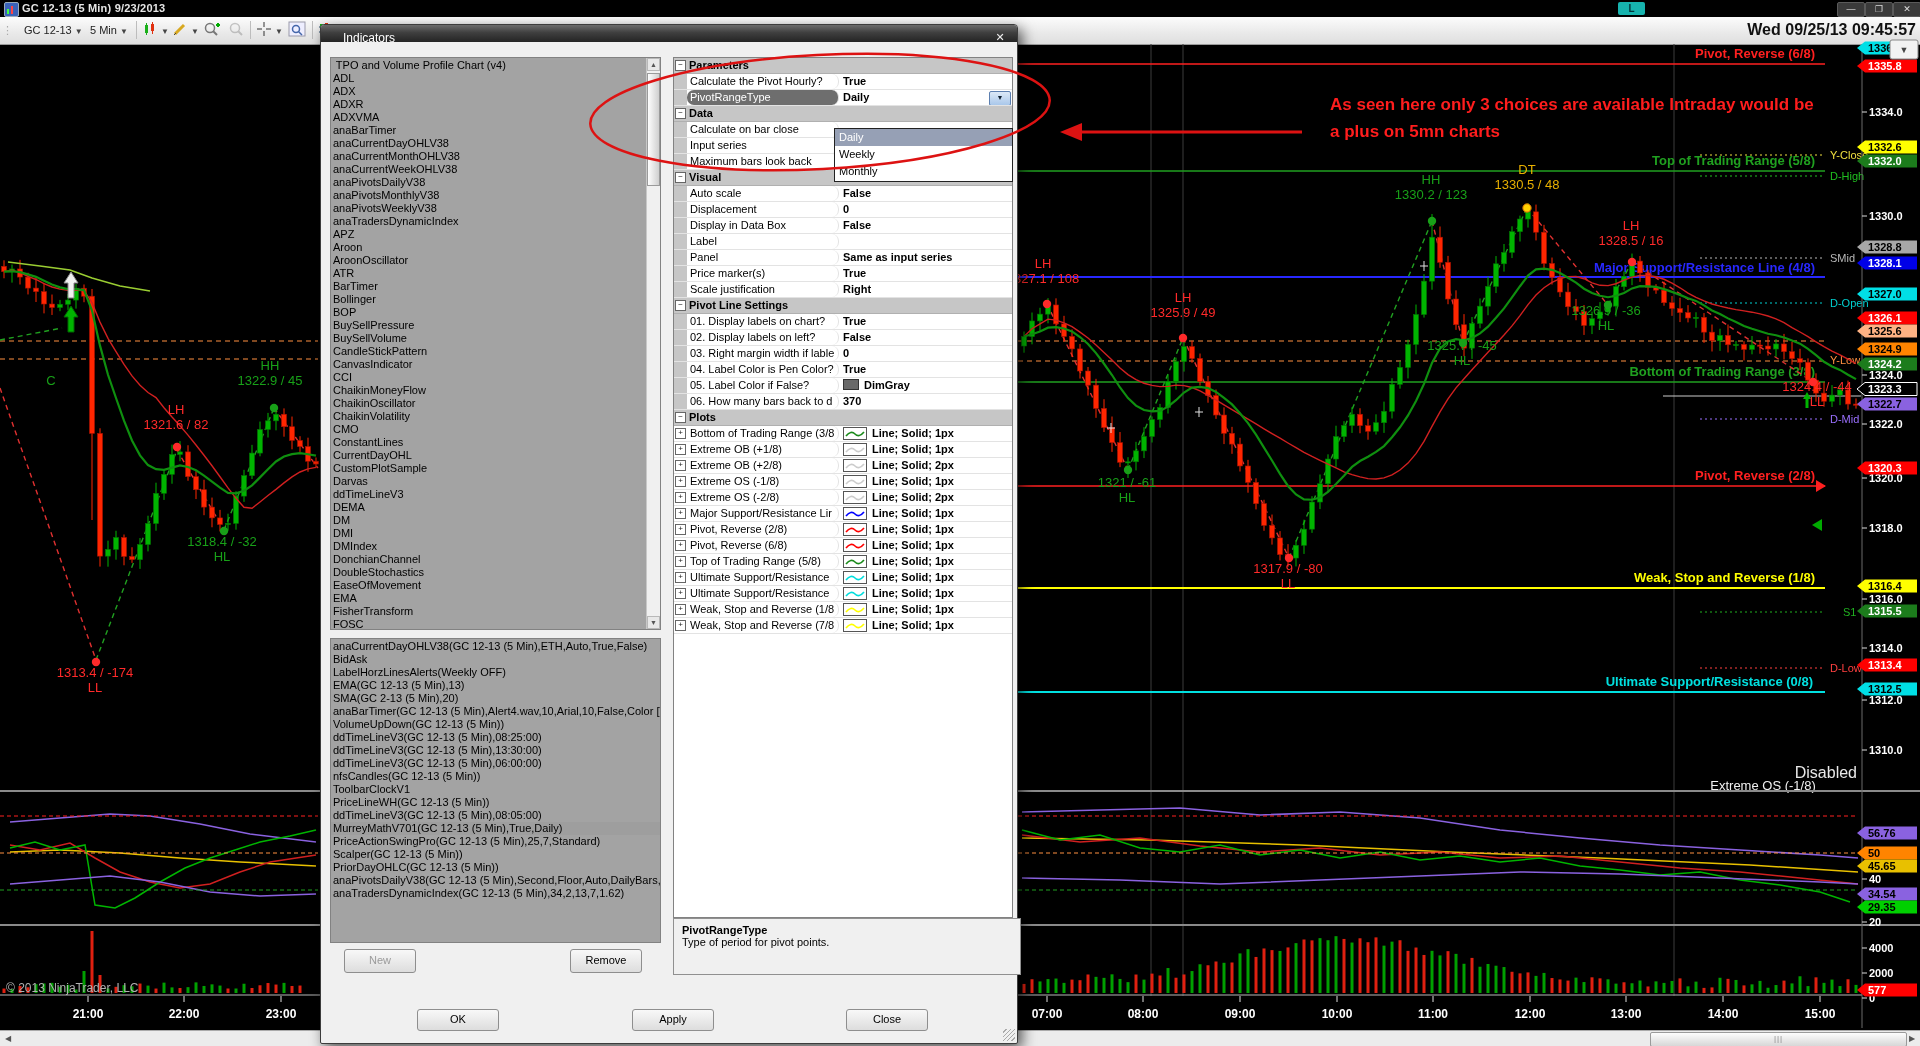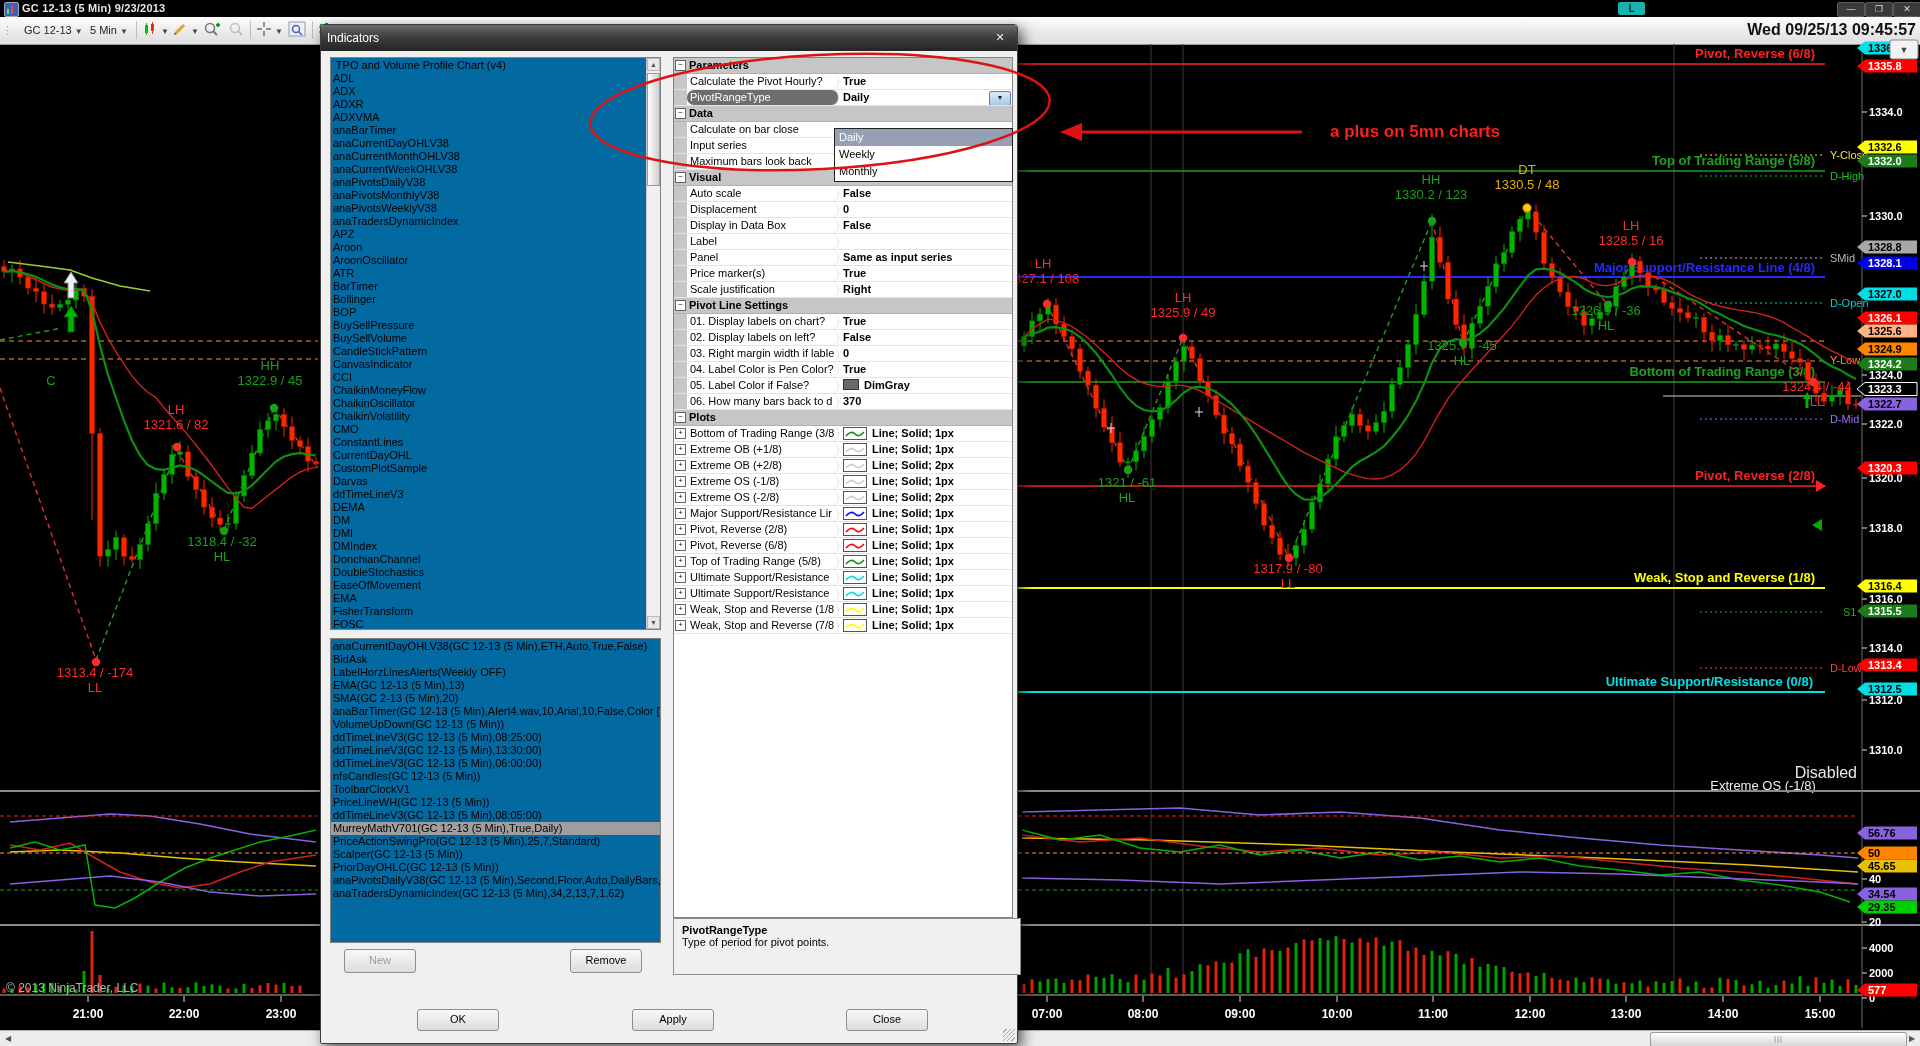--- a/index.html
+++ b/index.html
@@ -26,26 +26,26 @@
   #clock{position:absolute;right:4px;top:4px;font-weight:bold;color:#111;font-size:16px;}
   
   #hscroll{position:absolute;left:0;top:1030px;width:1920px;height:16px;background:#ececec;border-top:1px solid #aaa;}
   .sc-btn{position:absolute;top:1px;width:16px;height:14px;font-size:8px;color:#555;text-align:center;line-height:14px;}
   #sc-thumb{position:absolute;left:1650px;top:1px;width:255px;height:13px;border:1px solid #9a9a9a;border-radius:2px;
             background:linear-gradient(#fdfdfd,#d7d7d7);color:#888;font-size:8px;text-align:center;line-height:12px;letter-spacing:1px;}
   
   #dlg{position:absolute;left:320px;top:24px;width:696px;height:1018px;background:#f0f0f0;
        border:1px solid #3c3c3c;border-radius:4px 4px 2px 2px;box-shadow:4px 5px 14px rgba(0,0,0,.65);z-index:10;
        font-size:11px;color:#000;}
-  #dlg-title{position:absolute;left:0;top:0;right:0;height:26px;border-radius:3px 3px 0 0;
+  #dlg-title{position:absolute;left:0;top:0;right:0;height:17px;border-radius:3px 3px 0 0;
              background:linear-gradient(#6b6b6b,#3f3f3f 45%,#242424);color:#fff;font-size:12px;line-height:26px;
-             padding-left:6px;font-weight:normal;}
+             padding-left:22px;font-weight:normal;}
   #dlg-close{position:absolute;right:8px;top:5px;width:18px;height:15px;color:#eee;font-size:11px;font-weight:bold;
              text-align:center;line-height:15px;}
-  .listbox{position:absolute;background:#0369a1;border:1px solid #828282;overflow:hidden;}
+  .listbox{position:absolute;background:#a3a3a3;border:1px solid #828282;overflow:hidden;}
   .li{height:13px;line-height:13px;font-size:11px;white-space:pre;overflow:hidden;padding-left:2px;color:#000;}
   .li.sel{background:#9e9e9e;}
   #ind-scroll{position:absolute;right:0;top:0;width:13px;bottom:0;background:#f0f0f0;border-left:1px solid #c8c8c8;}
   .sc-arrow{position:absolute;left:0;width:13px;height:13px;background:#e8e8e8;border:1px solid #b8b8b8;
             font-size:7px;color:#555;text-align:center;line-height:12px;box-sizing:border-box;}
   #ind-thumb{position:absolute;left:0;top:15px;width:13px;height:113px;background:linear-gradient(90deg,#fdfdfd,#cfcfcf);
              border:1px solid #9a9a9a;box-sizing:border-box;}
   
   #pgrid{position:absolute;left:352px;top:32px;width:338px;height:859px;background:#fff;border:1px solid #828282;
          overflow:hidden;}
@@ -1137,14 +1137,15 @@
     <div class="wbtn" style="left:311px;top:984px">Apply</div>
     <div class="wbtn" style="left:525px;top:984px">Close</div>
     <div id="grip"></div>
   </div>
 
   <svg id="ann-svg" style="position:absolute;left:0;top:0;z-index:30;pointer-events:none" width="1920" height="1046">
     <ellipse cx="820" cy="112" rx="230" ry="57" fill="none" stroke="#dd1212" stroke-width="2.5" transform="rotate(-3 820 112)"></ellipse>
     <line x1="1302" y1="132" x2="1080" y2="132" stroke="#dd1212" stroke-width="3"></line>
     <polygon points="1060,132 1082,123 1082,141" fill="#dd1212"></polygon>
   </svg>
+  <div id="ann-l1" style="left:1330px;top:95px">As seen here only 3 choices are available Intraday would be</div>
   <div id="ann-l2" style="left:1330px;top:122px">a plus on 5mn charts</div>
 </div>
 
 </body></html>

